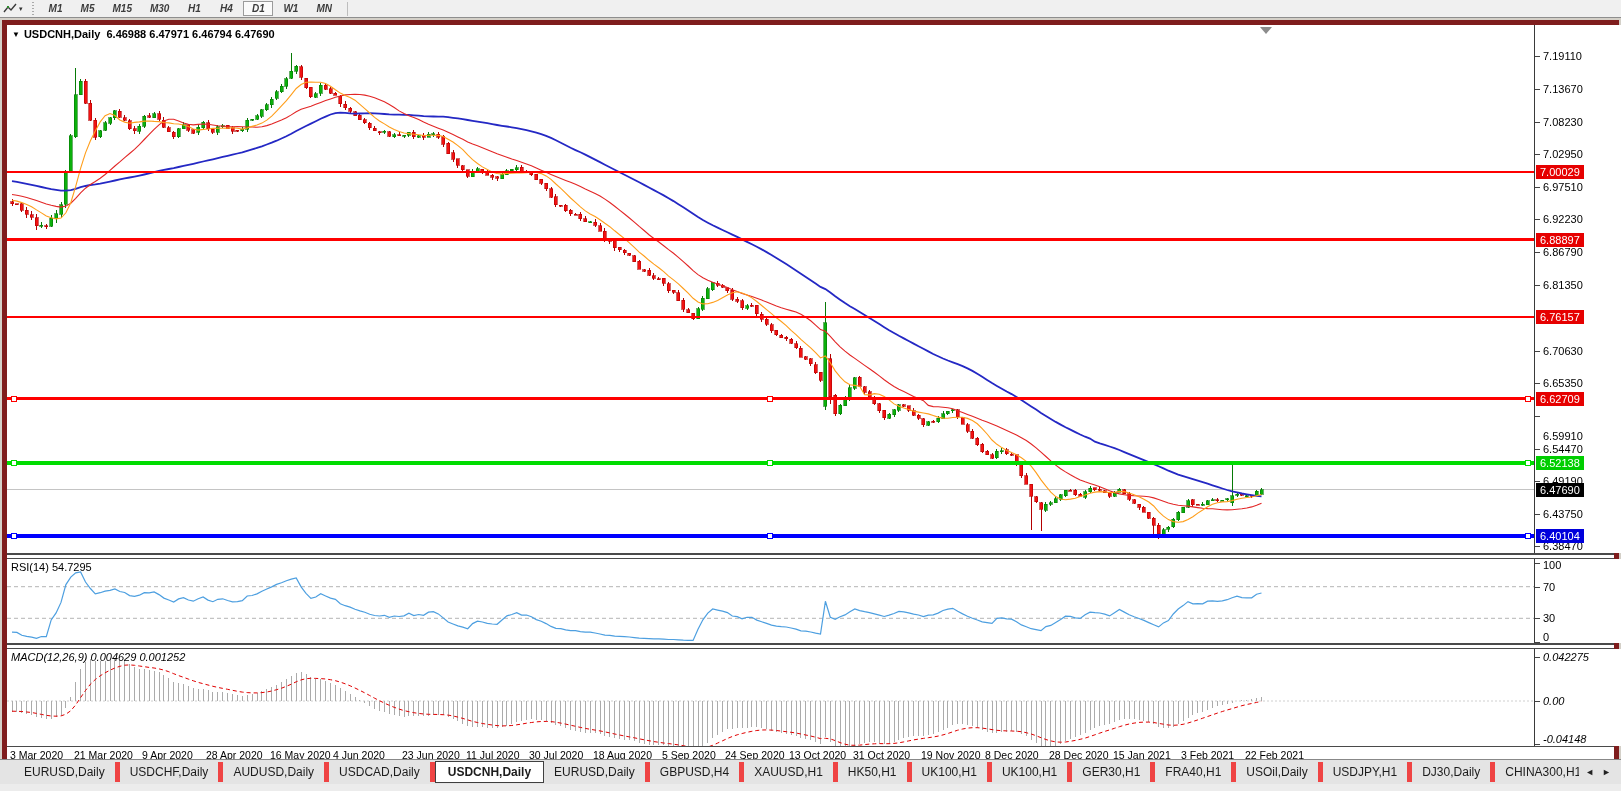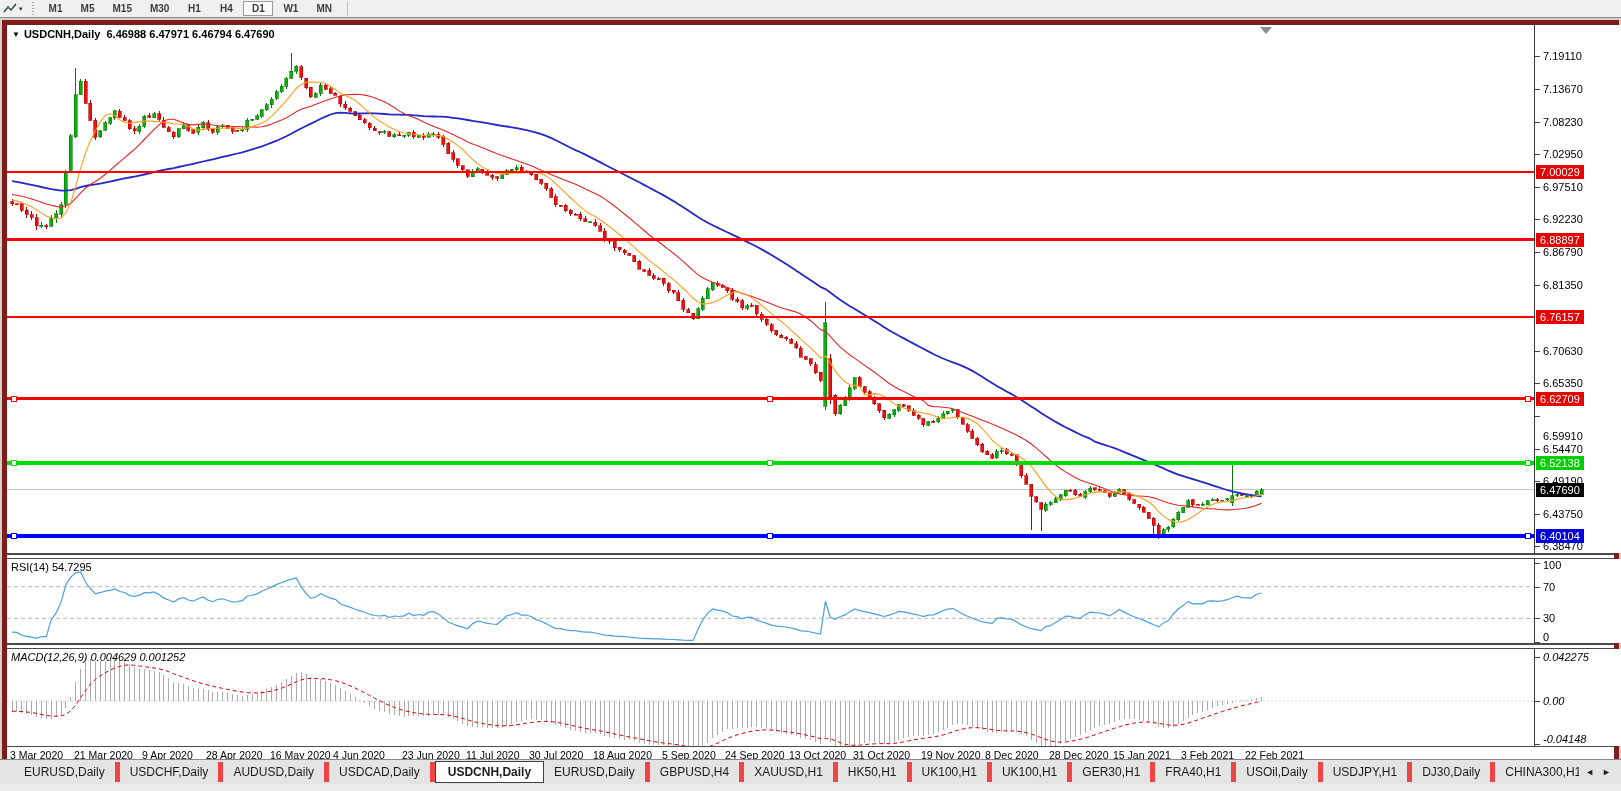--- a/index.html
+++ b/index.html
@@ -10,21 +10,21 @@
   
   #toolbar { position:absolute; left:0; top:0; width:1621px; height:18px;
     background:#f0f0f0; border-bottom:1px solid #8e8e8e;
     display:flex; align-items:center; }
   .tb-icon { display:flex; align-items:center; padding:0 4px 0 3px; height:16px; }
   .tb-caret { font-size:7px; color:#333; margin-left:2px; }
   .grip { width:5px; height:14px; margin:0 4px;
     background:repeating-linear-gradient(to bottom,#aaa 0 1px,transparent 1px 3px);
     background-size:2px 100%; background-repeat:repeat-y; background-position:1px 0; }
   .tf-btn { min-width:30px; text-align:center; font-size:10px; font-weight:bold;
-    color:#3c3c3c; padding:1px 7px; margin:0 1px; border:1px solid transparent; cursor:default; }
+    color:#3c3c3c; padding:1px 7px; margin:0 1px; border:1px solid transparent; cursor:default;font-style:italic; }
   .tf-btn.active { background:#fafafa; border:1px solid #9b9b9b; box-shadow:inset 0 0 2px #fff; }
   .tb-endsep { width:1px; height:14px; background:#bdbdbd; margin-left:6px; }
 
   
   #chart-window { position:absolute; left:2px; top:20px; width:1617px; height:778px;
     background:#fff; border:5px solid #7f1d1d; }
   .panel { position:relative; width:1615px; background:#fff; }
   #main-panel { height:528px; }
   #rsi-panel  { height:84px; }
   #macd-panel { height:97px;font-style:italic; }

